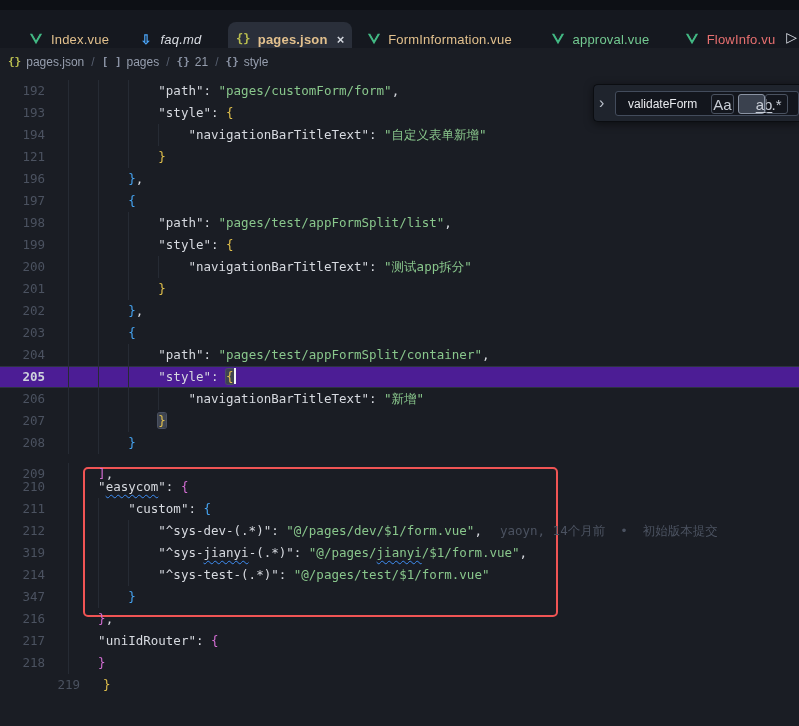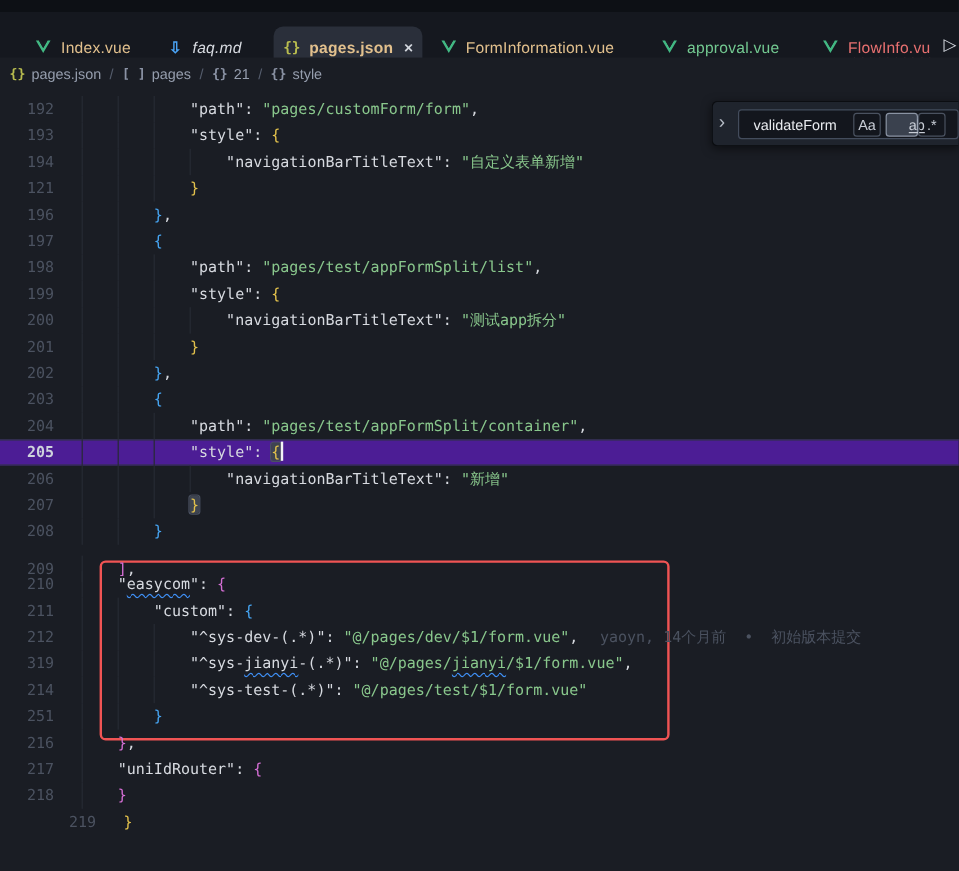--- a/index.html
+++ b/index.html
@@ -64,21 +64,21 @@
   .find { position:absolute; left:593px; top:9px; width:206px; height:38px;
           background:#1f242d; border:1px solid #0b0d11; border-right:none;
           border-radius:5px 0 0 5px; box-shadow:0 2px 8px rgba(0,0,0,.5); }
   .find-chevron { position:absolute; left:5px; top:8px; color:#b9bfc9; font-size:16px;
                   cursor:pointer; line-height:20px; }
   .find-input { position:absolute; left:21px; top:6px; width:184px; height:25px;
                 background:#13161d; border:1px solid #434c5c; border-radius:3px;
                 color:#e8eaee; font-size:12px; padding:0 6px 0 12px;
                 font-family:"Liberation Sans", sans-serif; outline:none; }
   .find-toggle { position:absolute; top:9px; width:23px; height:20px; display:flex;
-                 align-items:center; justify-content:center; font-size:12px; color:#c8cdd6;
+                 align-items:center; justify-content:center; font-size:15px; color:#c8cdd6;
                  border:1px solid #4a5260; border-radius:3px; cursor:pointer;
                  background:transparent; font-family:"Liberation Sans", sans-serif; }
   .find-toggle.on { background:#3a414e; border-color:#8a93a3; }
   .find-toggle .uline { text-decoration:underline; text-underline-offset:2px; }
   .ft-case { left:117px; } .ft-word { left:144px;padding-left:25px; } .ft-regex { left:171px; }
 </style>
 </head>
 <body>
 
 <div id="app">
@@ -317,21 +317,21 @@
       <div class="code-line" style="top: 489px;">
         <div class="guide" style="left: 68px;"></div>
         <div class="guide" style="left: 98.1px;"></div>
         <div class="guide" style="left: 128.2px;"></div>
         <span class="lnum">214</span>
         <span class="ctext"><span>            </span><span class="tk-k">"^sys-test-(.*)": </span><span class="tk-s">"@/pages/test/$1/form.vue"</span></span>
       </div>
       <div class="code-line" style="top: 511px;">
         <div class="guide" style="left: 68px;"></div>
         <div class="guide" style="left: 98.1px;"></div>
-        <span class="lnum">251</span>
+        <span class="lnum">347</span>
         <span class="ctext"><span>        </span><span class="tk-b">}</span></span>
       </div>
       <div class="code-line" style="top: 533px;">
         <div class="guide" style="left: 68px;"></div>
         <span class="lnum">216</span>
         <span class="ctext"><span>    </span><span class="tk-p">}</span><span class="tk-k">,</span></span>
       </div>
       <div class="code-line" style="top: 555px;">
         <div class="guide" style="left: 68px;"></div>
         <span class="lnum">217</span>

